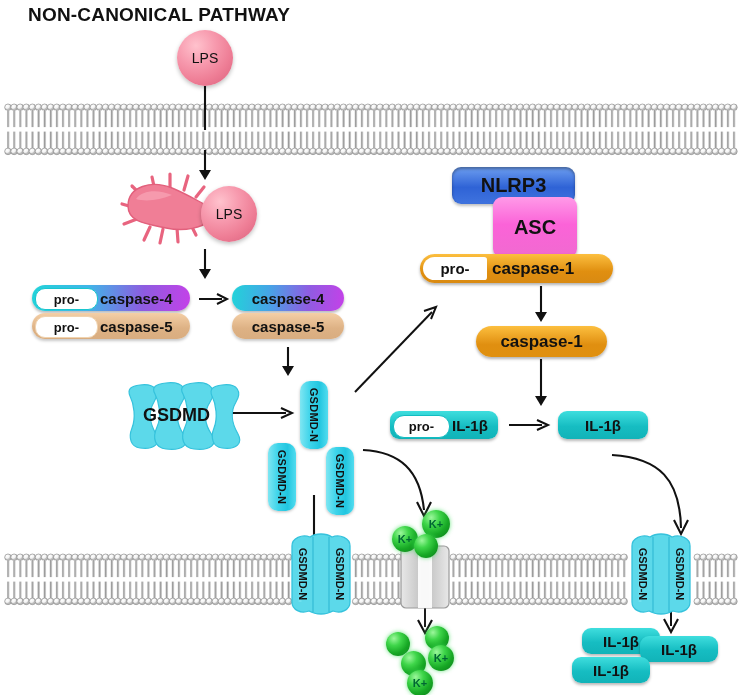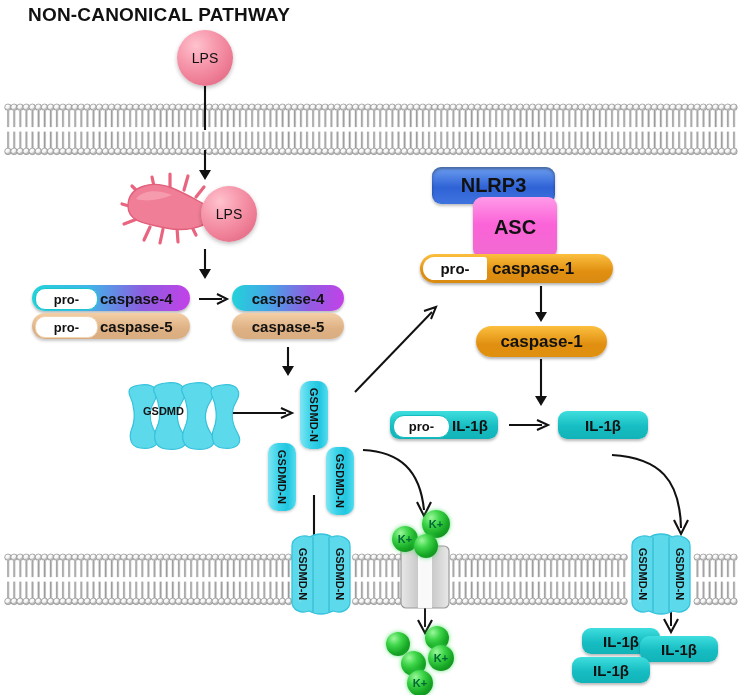--- a/index.html
+++ b/index.html
@@ -9,26 +9,26 @@
   .abs{position:absolute;}
 
   
   #title{left:28px;top:4px;font-size:19px;font-weight:bold;color:#111;letter-spacing:.2px;}
 
   
   .lbl{display:flex;align-items:center;justify-content:center;
        font-weight:bold;color:#111;white-space:nowrap;}
 
   
-  #nlrp3{left:432px;top:167px;width:123px;height:37px;border-radius:9px;
+  #nlrp3{left:452px;top:167px;width:123px;height:37px;border-radius:9px;
          background:linear-gradient(180deg,#6d9ef0 0%,#2f63d6 55%,#3f73de 100%);
          box-shadow:0 2px 3px rgba(0,0,0,.35) inset,0 2px 3px rgba(0,0,0,.25);
          font-size:20px;color:#111;text-align:center;}
   
-  #asc{left:473px;top:197px;width:84px;height:61px;border-radius:9px;
+  #asc{left:493px;top:197px;width:84px;height:61px;border-radius:9px;
        background:linear-gradient(180deg,#ff9ae8 0%,#fb63d8 45%,#f06ad0 100%);
        box-shadow:0 2px 3px rgba(0,0,0,.3);font-size:20px;color:#111;}
   
   #procasp1{left:420px;top:254px;width:193px;height:29px;border-radius:15px;
        background:linear-gradient(180deg,#fcbf3f 0%,#e08f10 60%,#d98a12 100%);
        box-shadow:0 2px 3px rgba(0,0,0,.3);}
   #procasp1 .pro{position:absolute;left:3px;top:3px;width:64px;height:23px;
        background:#fff;border-radius:12px 3px 3px 12px;display:flex;align-items:center;
        justify-content:center;font-size:15px;font-weight:bold;color:#111;}
   #procasp1 .nm{position:absolute;left:72px;top:0;height:29px;display:flex;align-items:center;
@@ -1113,21 +1113,21 @@
 
   <div class="abs" id="proil">
     <div class="pro">pro-</div>
     <div class="nm">IL-1β</div>
   </div>
   <div class="abs lbl il" id="il1">IL-1β</div>
   <div class="abs lbl il" id="il_a">IL-1β</div>
   <div class="abs lbl il" id="il_b">IL-1β</div>
   <div class="abs lbl il" id="il_c">IL-1β</div>
 
-  <div class="abs t" style="left:143px;top:405px;font-size:11px;">GSDMD</div>
+  <div class="abs t" style="left:143px;top:405px;font-size:18px;">GSDMD</div>
 
   <div class="gn" id="gn1">
     <span>GSDMD-N</span>
   </div>
   <div class="gn" id="gn2">
     <span>GSDMD-N</span>
   </div>
   <div class="gn" id="gn3">
     <span>GSDMD-N</span>
   </div>

